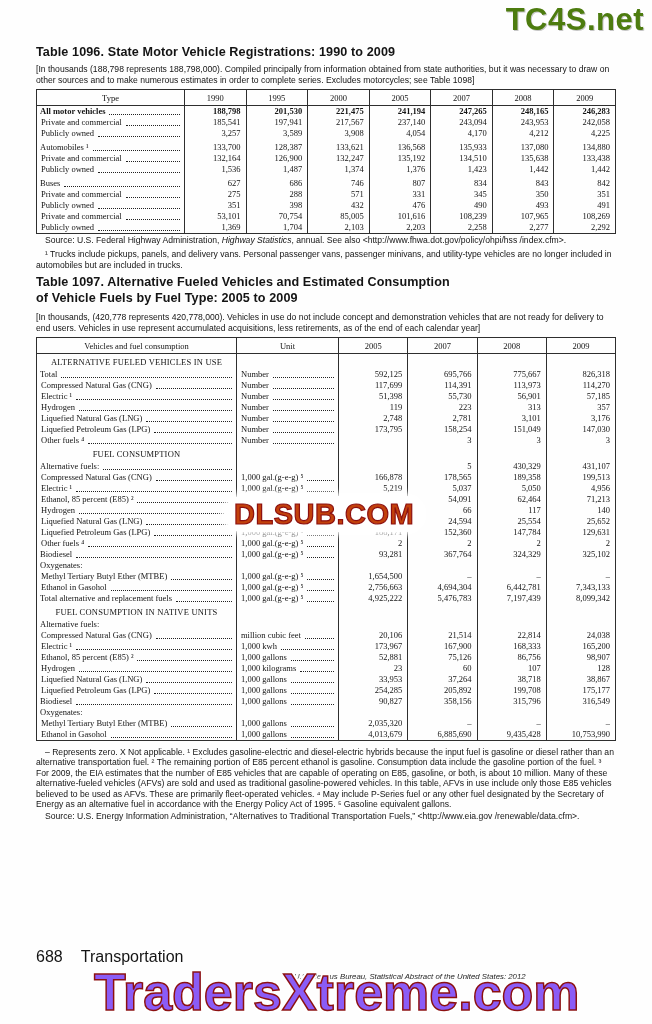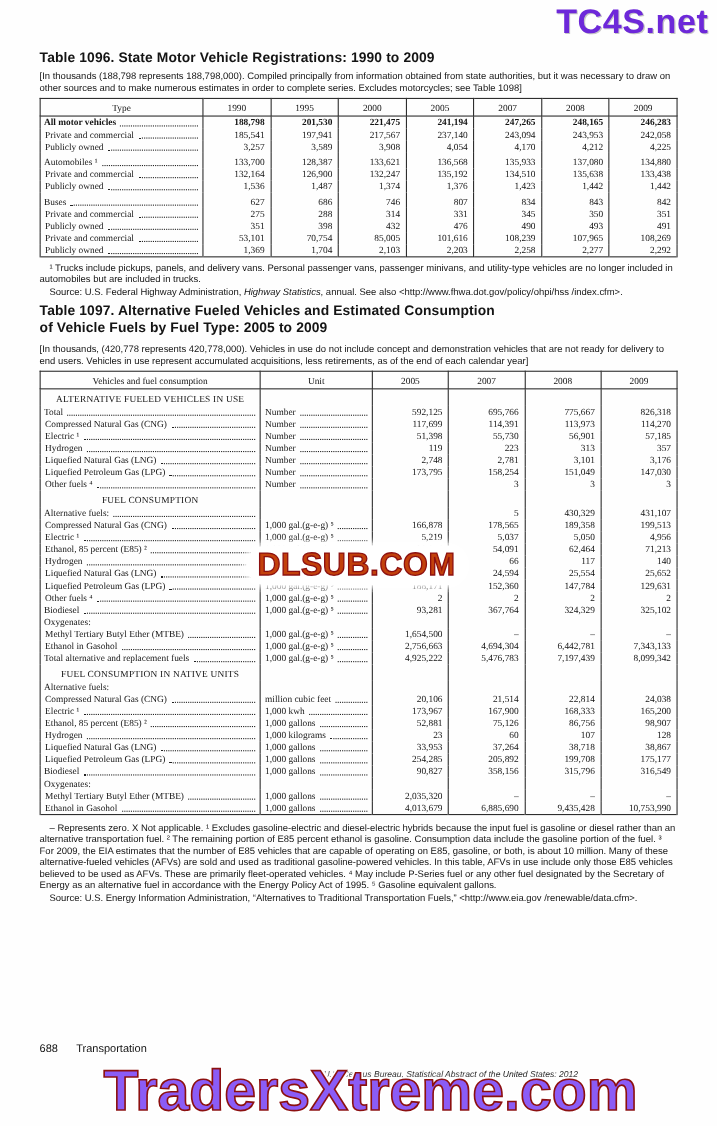--- a/index.html
+++ b/index.html
@@ -35,28 +35,28 @@
             align-self: flex-end; margin: 0 4px 2px; }
   tr.bold { font-weight: bold; }
   tr.sp td { padding-top: 3px; }
   td.sec { text-align: center; padding: 3px 0 1px; letter-spacing: 0.2px; margin-top: 14px; }
 
   .fnote { font-size: 8.6px; line-height: 1.22; margin: 4px 0 0; text-indent: 9px; }
   .src { margin-top: 1px; }
   .big { margin-top: 6px; }
   .ital { font-style: italic; }
 
-  .pagefooter { position: absolute; left: 36px; top: 948px; font-size: 10px; z-index: 1; text-align: right; }
+  .pagefooter { position: absolute; left: 36px; top: 948px; font-size: 16px; z-index: 1; text-align: right; }
   .pn { margin-right: 14px; }
   .census { position: absolute; left: 294px; top: 972px; font-size: 7.8px; z-index: 1; font-style: italic; }
 
   .wm-top {
     position: absolute; top: 2px; right: 8px; z-index: 6;
     font-size: 31px; font-weight: 700; letter-spacing: 0.5px;
-    color: #6d28d9; text-shadow: 1px 1px 0 #c6c6c6;
+    color: #4d7c0f; text-shadow: 1px 1px 0 #c6c6c6;
   }
   .wm-center {
     position: absolute; left: 224px; top: 496px; z-index: 6;
     background: #fff; border-radius: 18px; padding: 0 10px; line-height: 36px;
     font-size: 29px; font-weight: 800; letter-spacing: 0.5px;
     color: #c2410c; -webkit-text-stroke: 1.2px #8c0f0f;
     box-shadow: 0 0 6px 3px rgba(255,255,255,0.95);
     white-space: nowrap;
   }
   .wm-bottom {
@@ -203,21 +203,21 @@
           </tr>
           <tr>
             <td class="lblc ind">
               <div class="lf">
                 <span class="txt">Private and commercial</span>
                 <span class="leader"></span>
               </div>
             </td>
             <td class="val">275</td>
             <td class="val">288</td>
-            <td class="val">314</td>
+            <td class="val">571</td>
             <td class="val">331</td>
             <td class="val">345</td>
             <td class="val">350</td>
             <td class="val">351</td>
           </tr>
           <tr>
             <td class="lblc ind">
               <div class="lf">
                 <span class="txt">Publicly owned</span>
                 <span class="leader"></span>
@@ -257,22 +257,22 @@
             <td class="val">1,704</td>
             <td class="val">2,103</td>
             <td class="val">2,203</td>
             <td class="val">2,258</td>
             <td class="val">2,277</td>
             <td class="val">2,292</td>
           </tr>
         </tbody>
     </table>
 
+    <p class="fnote src"><span>Source: U.S. Federal Highway Administration, </span><span class="ital">Highway Statistics</span><span>, annual. See also &lt;http://www.fhwa.dot.gov/policy/ohpi/hss /index.cfm&gt;.</span></p>
     <p class="fnote">¹ Trucks include pickups, panels, and delivery vans. Personal passenger vans, passenger minivans, and utility-type vehicles are no longer included in automobiles but are included in trucks.</p>
-    <p class="fnote src"><span>Source: U.S. Federal Highway Administration, </span><span class="ital">Highway Statistics</span><span>, annual. See also &lt;http://www.fhwa.dot.gov/policy/ohpi/hss /index.cfm&gt;.</span></p>
 
     <div class="tbl-title t97title">
       <span>Table 1097. Alternative Fueled Vehicles and Estimated Consumption</span><br>
       <span>of Vehicle Fuels by Fuel Type: 2005 to 2009</span>
     </div>
     <p class="note">[In thousands, (420,778 represents 420,778,000). Vehicles in use do not include concept and demonstration vehicles that are not ready for delivery to end users. Vehicles in use represent accumulated acquisitions, less retirements, as of the end of each calendar year]</p>
 
     <table class="dtable t97">
       <colgroup>
           <col class="c97-lbl">

